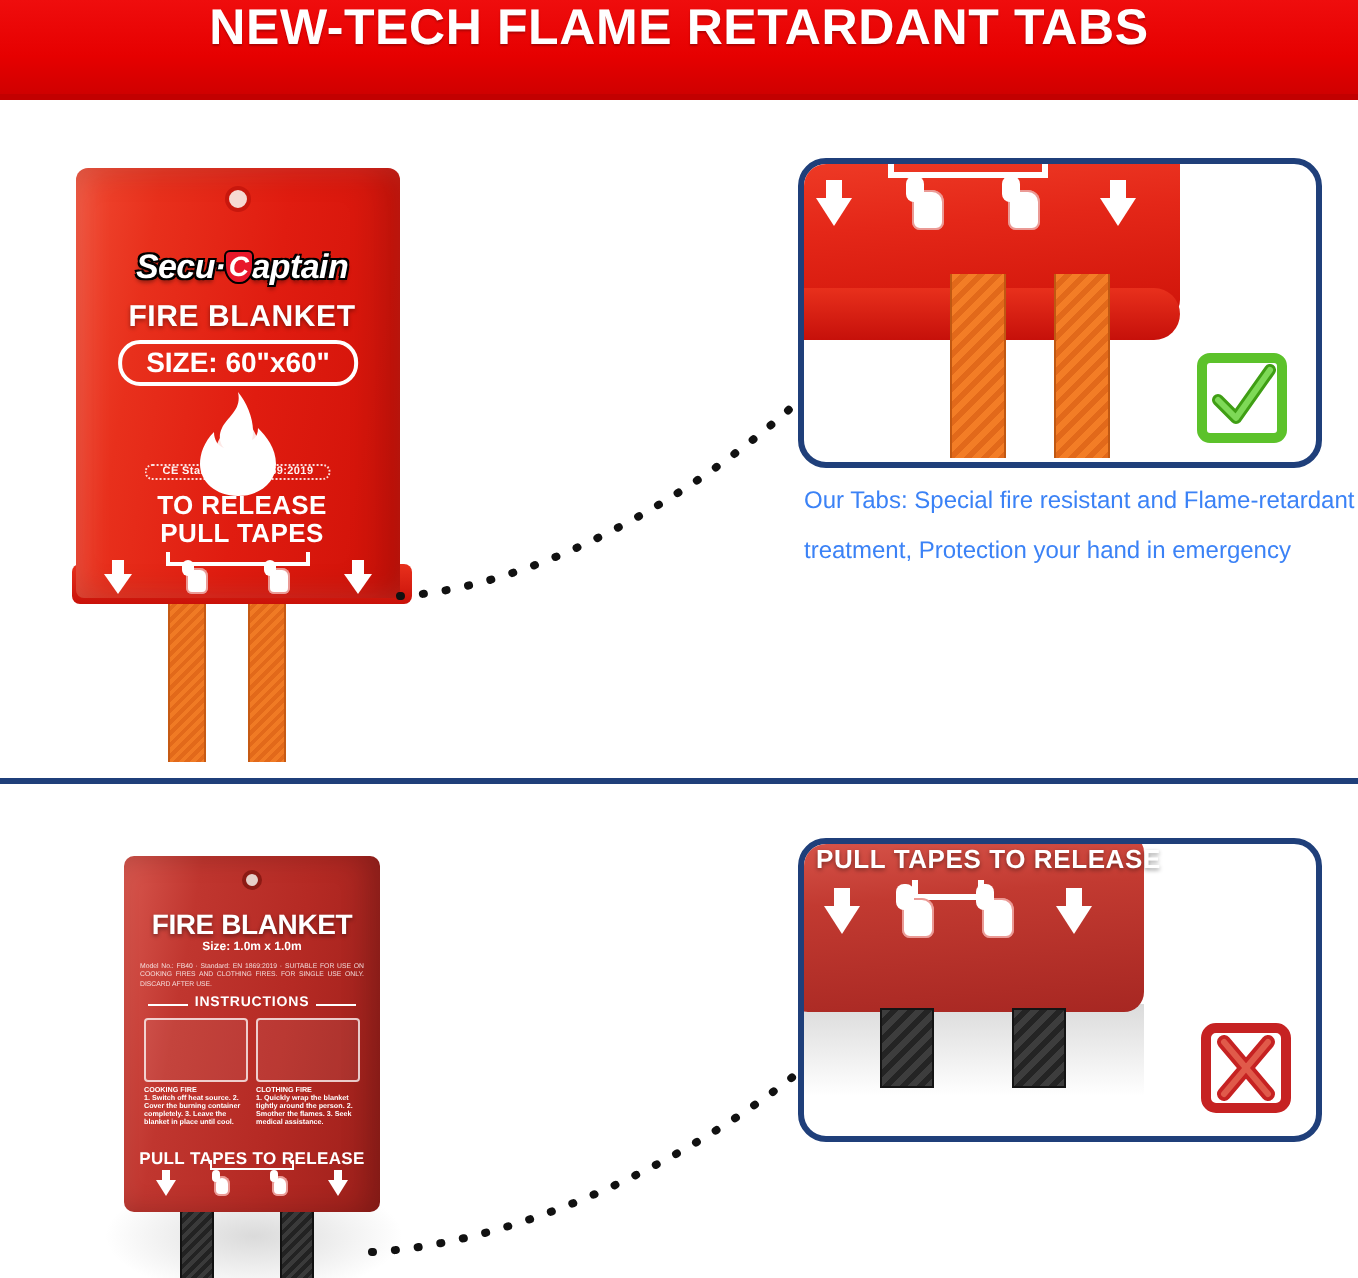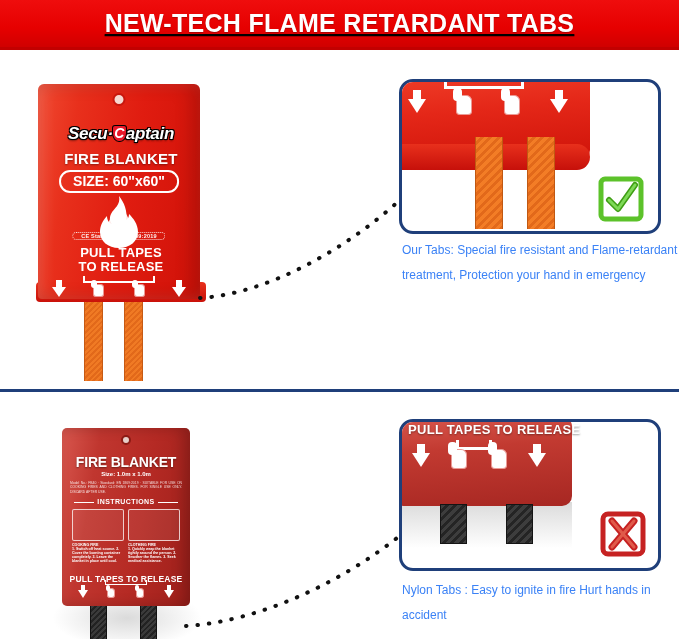--- a/index.html
+++ b/index.html
@@ -9,21 +9,21 @@
     font-family: "Liberation Sans", sans-serif;
     overflow: hidden;
   }
   .page { position: relative; width: 679px; height: 639px; background: #fff; }
 
   
   .header {
     position: absolute; left: 0; top: 0; width: 679px; height: 50px;
     background: linear-gradient(180deg,#ef0d0d 0%,#e60000 60%,#d00000 100%);
     border-bottom: 3px solid #c20000;
-    display: flex; align-items: center; justify-content: center; text-decoration: underline;
+    display: flex; justify-content: center;
   }
   .header-title {
     color: #ffffff; font-size: 25px; font-weight: bold;
     letter-spacing: .3px; white-space: nowrap;
     text-shadow: 0 1px 1px rgba(0,0,0,.25);
   }
 
   
   .divider {
     position: absolute; left: 0; width: 679px; height: 3px;
@@ -319,22 +319,22 @@
       <div class="size-pill">SIZE: 60"x60"</div>
 
       <svg class="flame" viewBox="0 0 48 56">
         <path fill="#ffffff" d="M24 2c2 9-5 12-8 18-2 4-1 8 1 10-3-1-5-4-5-8-5 5-7 11-7 16 0 9 8 16 19 16s19-7 19-16c0-8-5-14-9-18 0 3-1 5-3 6 2-8-2-18-7-24z"></path>
         <path fill="#ffffff" d="M30 18c3 5 5 9 5 14 0 7-5 12-11 12s-11-5-11-12c0-4 2-8 5-11-1 4 0 7 2 8-1-5 2-9 5-11z" opacity=".9"></path>
       </svg>
 
       <div class="ce-pill">CE Standard:EN-1869:2019</div>
 
       <div class="pack-line pull-tapes-t">
+        <div>TO RELEASE</div>
         <div>PULL TAPES</div>
-        <div>TO RELEASE</div>
       </div>
 
       <div class="bracket"></div>
       <div class="icon-row">
         <div class="arrow-dn"></div>
         <div class="hand"></div>
         <div class="hand"></div>
         <div class="arrow-dn"></div>
       </div>
     </div>
@@ -425,15 +425,14 @@
     <div class="ztab2 a"></div>
     <div class="ztab2 b"></div>
 
     <svg class="mark mark-no" viewBox="0 0 46 46">
       <rect x="3" y="3" width="40" height="40" rx="5" fill="#ffffff" stroke="#c62222" stroke-width="5"></rect>
       <path d="M12 10 L34 36 M34 10 L12 36" fill="none" stroke="#c62222" stroke-width="7" stroke-linecap="round"></path>
       <path d="M12 10 L34 36 M34 10 L12 36" fill="none" stroke="#e05a4a" stroke-width="3" stroke-linecap="round"></path>
     </svg>
   </div>
 
-  <div class="caption cap-bot">Nylon Tabs : Easy to ignite in fire Hurt hands in accident</div>
 
 </div>
 
 </body></html>

